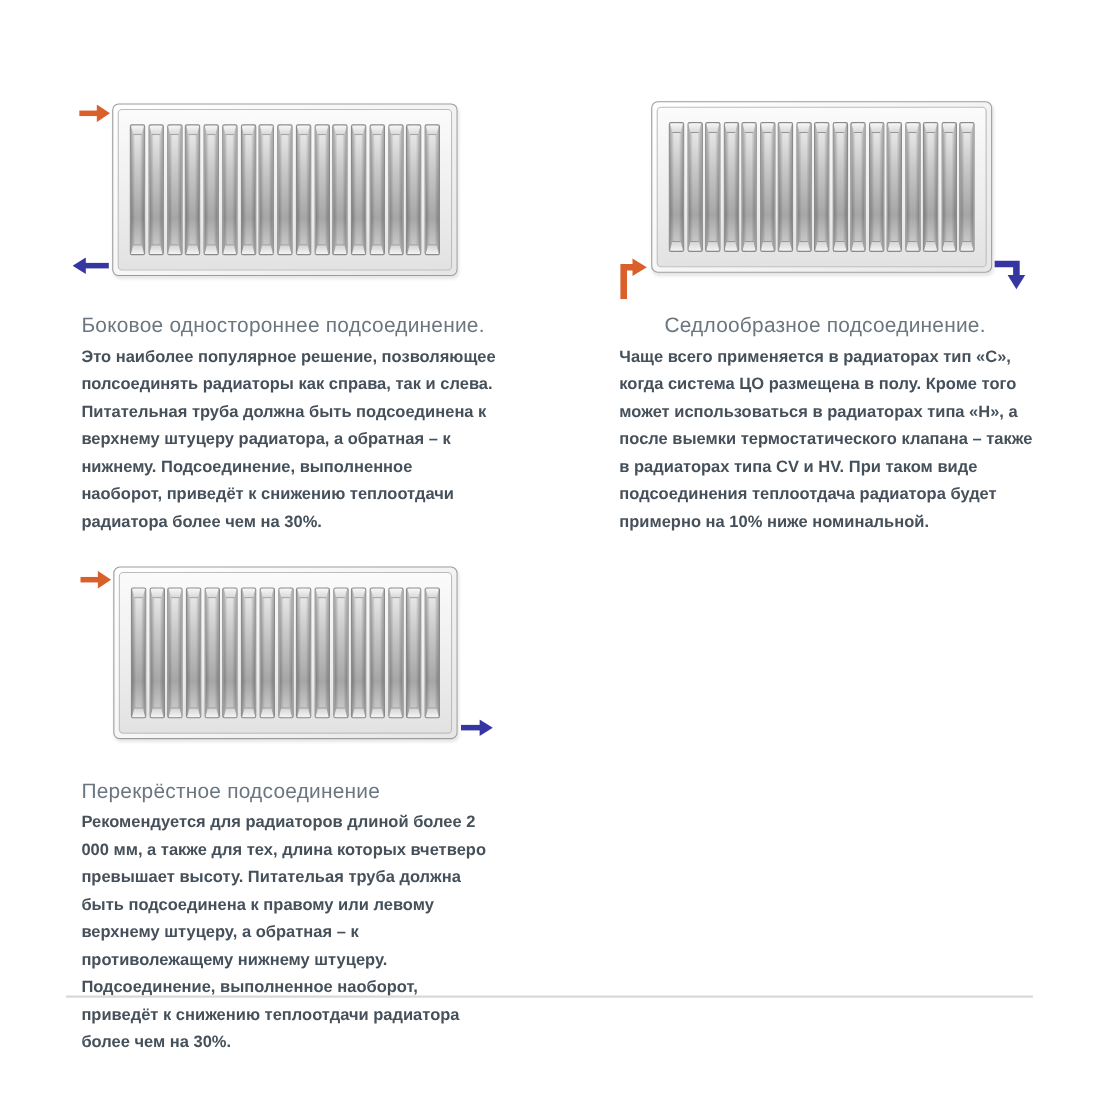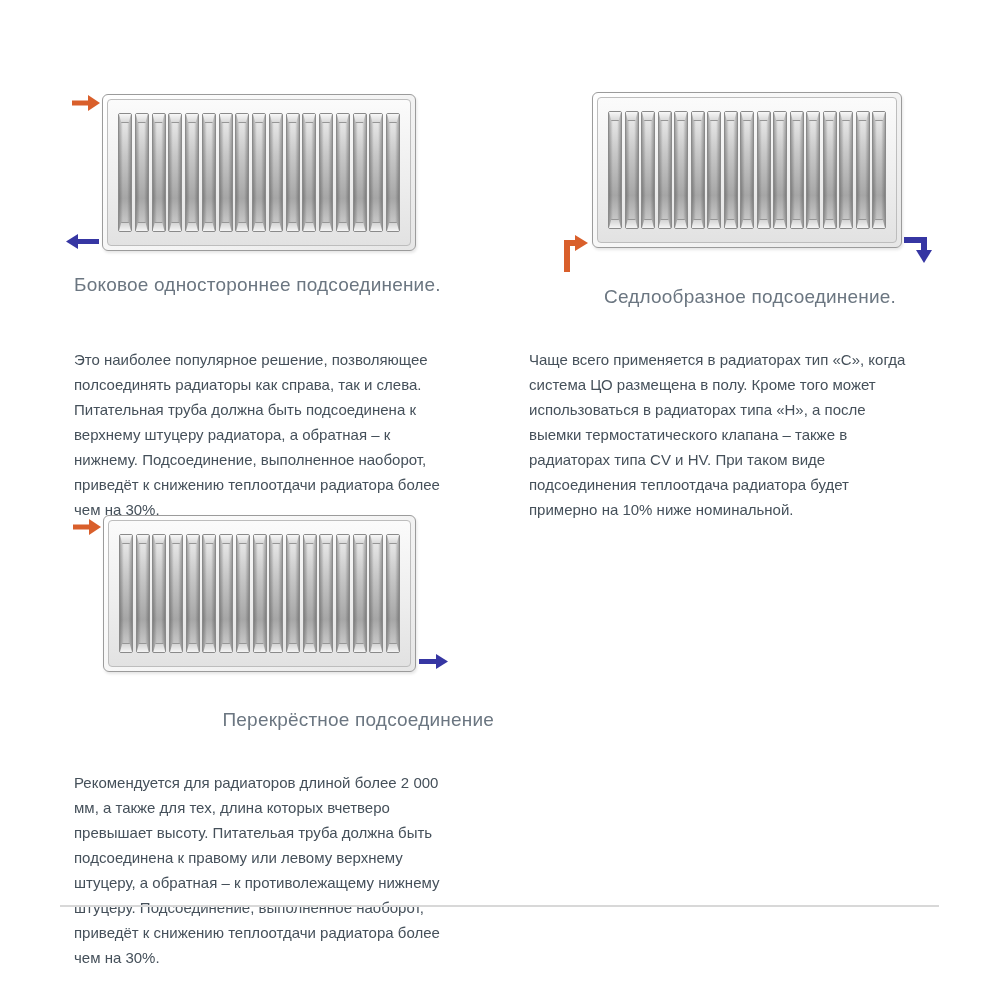--- a/index.html
+++ b/index.html
@@ -49,23 +49,22 @@
   .supply-stroke{stroke:var(--supply,#d95f2b);}
   .return-fill{fill:var(--return,#3636a3);}
   .return-stroke{stroke:var(--return,#3636a3);}
 
   
   .heading{
     font-size:19px;line-height:24px;font-weight:400;
     color:var(--heading,#6b7681);letter-spacing:.2px;
   }
   .para{
-    font-size:15px;line-height:25px;font-weight:400;
+    font-size:15px;line-height:25px;font-weight:700;
     color:var(--body,#45505a);
-    margin-top:35px;
   }
   .divider{background:var(--divider,#d8d8d8);}
 </style>
 </head>
 <body style="--page-bg: #ffffff; --supply: #d95f2b; --return: #3636a3; --heading: #6b7681; --body: #45505a; --divider: #d8d8d8;">
 
 <div class="abs" style="left:0;top:0;width:0;height:0;">
   <div class="abs radiator" style="left:102px;top:94px;width:314px;height:157px;">
     <div class="radiator-inner">
         <div class="fin"></div>
@@ -95,21 +94,21 @@
     </svg>
   </div>
 
   <div class="abs arrow" style="left:66px;top:234px;">
     <svg width="33" height="15" viewBox="0 0 33 15">
       <polygon class="return-fill" points="0,7.5 12,0 12,15"></polygon>
       <rect class="return-fill" x="11" y="5" width="22" height="5"></rect>
     </svg>
   </div>
 
-  <div class="abs heading" style="left:74px;top:273px;width:420px;">Боковое одностороннее подсоединение.</div>
+  <div class="abs heading" style="left:74px;top:285px;width:420px;">Боковое одностороннее подсоединение.</div>
   <div class="abs para" style="left:74px;top:312px;width:378px;">Это наиболее популярное решение, позволяющее полсоединять радиаторы как справа, так и слева. Питательная труба должна быть подсоединена к верхнему штуцеру радиатора, а обратная – к нижнему. Подсоединение, выполненное наоборот, приведёт к снижению теплоотдачи радиатора более чем на 30%.</div>
 </div>
 
 <div class="abs" style="left:0;top:0;width:0;height:0;">
   <div class="abs radiator" style="left:592px;top:92px;width:310px;height:156px;">
     <div class="radiator-inner">
         <div class="fin"></div>
         <div class="fin"></div>
         <div class="fin"></div>
         <div class="fin"></div>
@@ -137,21 +136,21 @@
   </div>
 
   <div class="abs arrow" style="left:904px;top:235px;">
     <svg width="32" height="29" viewBox="0 0 32 29">
       <path class="return-stroke" d="M0 5 H20 V16" fill="none" stroke-width="6"></path>
       <polygon class="return-fill" points="12,15 28,15 20,28"></polygon>
     </svg>
   </div>
 
   <div class="abs heading" style="left:563px;top:285px;width:420px;margin-left:41px;">Седлообразное подсоединение.</div>
-  <div class="abs para" style="left:529px;top:312px;width:378px;">Чаще всего применяется в радиаторах тип «С», когда система ЦО размещена в полу. Кроме того может использоваться в радиаторах типа «Н», а после выемки термостатического клапана – также в радиаторах типа CV и HV. При таком виде подсоединения теплоотдача радиатора будет примерно на 10% ниже номинальной.</div>
+  <div class="abs para" style="left:563px;top:312px;width:378px;">Чаще всего применяется в радиаторах тип «С», когда система ЦО размещена в полу. Кроме того может использоваться в радиаторах типа «Н», а после выемки термостатического клапана – также в радиаторах типа CV и HV. При таком виде подсоединения теплоотдача радиатора будет примерно на 10% ниже номинальной.</div>
 </div>
 
 <div class="abs" style="left:0;top:0;width:0;height:0;">
   <div class="abs radiator" style="left:103px;top:515px;width:313px;height:157px;">
     <div class="radiator-inner">
         <div class="fin"></div>
         <div class="fin"></div>
         <div class="fin"></div>
         <div class="fin"></div>
         <div class="fin"></div>
@@ -177,17 +176,17 @@
     </svg>
   </div>
 
   <div class="abs arrow" style="left:419px;top:654px;">
     <svg width="29" height="15" viewBox="0 0 29 15">
       <rect class="return-fill" x="0" y="5" width="18" height="5"></rect>
       <polygon class="return-fill" points="17,0 29,7.5 17,15"></polygon>
     </svg>
   </div>
 
-  <div class="abs heading" style="left:74px;top:708px;width:420px;text-align:right;">Перекрёстное подсоединение</div>
+  <div class="abs heading" style="left:74px;top:708px;width:420px;">Перекрёстное подсоединение</div>
   <div class="abs para" style="left:74px;top:735px;width:378px;">Рекомендуется для радиаторов длиной более 2 000 мм, а также для тех, длина которых вчетверо превышает высоту. Питательая труба должна быть подсоединена к правому или левому верхнему штуцеру, а обратная – к противолежащему нижнему штуцеру. Подсоединение, выполненное наоборот, приведёт к снижению теплоотдачи радиатора более чем на 30%.</div>
 </div>
 
 <div class="abs divider" style="left:60px;top:905px;width:879px;height:2px;"></div>
 
 </body></html>

